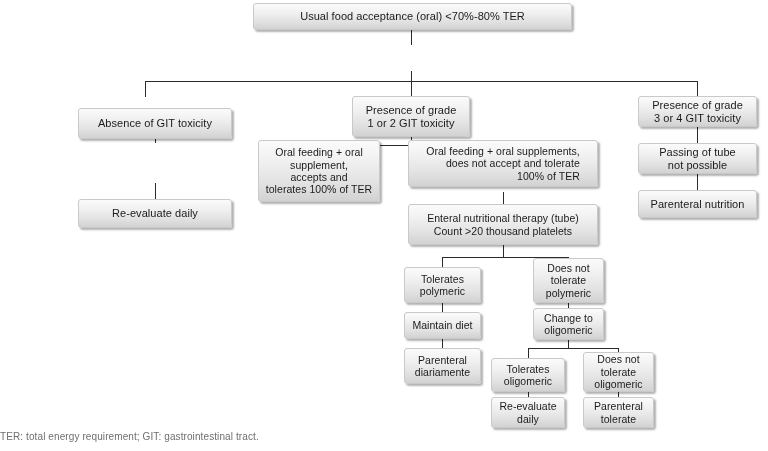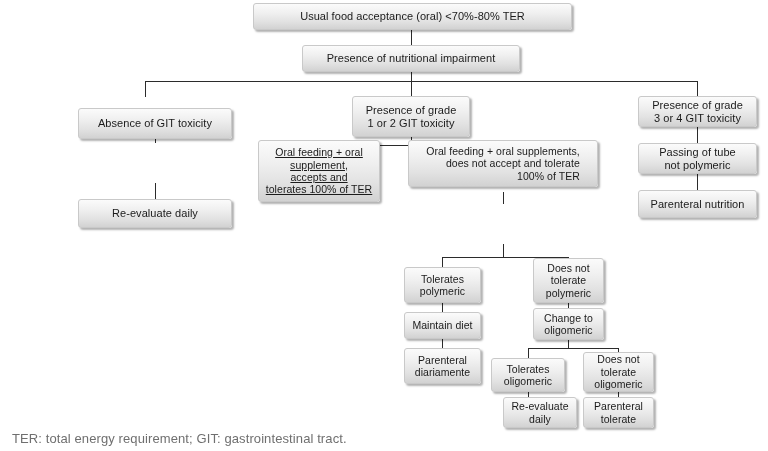--- a/index.html
+++ b/index.html
@@ -45,23 +45,23 @@
     z-index: 1;
   }
   .hline {
     position: absolute;
     height: 1.4px;
     background: #2b2b2b;
     z-index: 1;
   }
   .footnote {
     position: absolute;
-    left: 12px;
+    left: 0;
     top: 431px;
-    font-size: 13px;
+    font-size: 10px;
     color: #6f6f6f;
     letter-spacing: 0.1px;
     font-family: "Liberation Sans", sans-serif;
   }
 </style>
 </head>
 <body>
 
 <div id="canvas">
 
@@ -100,60 +100,61 @@
   <div class="vline" style="left:528px; top:348px; height:10px;"></div>
   <div class="vline" style="left:618px; top:348px; height:10px;"></div>
 
   <div class="vline" style="left:528px; top:392px; height:5px;"></div>
   <div class="vline" style="left:618px; top:392px; height:5px;"></div>
 
   <div class="node big" style="left:253px; top:3px; width:319px; height:27px;">
     <span>Usual food acceptance (oral) &lt;70%-80% TER</span>
   </div>
 
-  <div class="node big" style="left:302px; top:45px; width:218px; height:27px;">
-    <span>Presence of nutritional impairment</span>
-  </div>
 
   <div class="node big" style="left:78px; top:108px; width:154px; height:31px;">
     <span>Absence of GIT toxicity</span>
   </div>
 
 
   <div class="node big" style="left:78px; top:199px; width:154px; height:29px;">
     <span>Re-evaluate daily</span>
   </div>
 
   <div class="node big" style="left:352px; top:96px; width:118px; height:41px;">
     <span>Presence of grade
 1 or 2 GIT toxicity</span>
   </div>
 
-  <div class="node" style="left:258px; top:140px; width:122px; height:62px;text-decoration:underline;">
+  <div class="node" style="left:258px; top:140px; width:122px; height:62px;">
     <span>Oral feeding + oral
 supplement,
 accepts and
 tolerates 100% of TER</span>
   </div>
 
   <div class="node" style="left:408px; top:140px; width:190px; height:47px;text-align:right;">
     <span>Oral feeding + oral supplements,
 does not accept and tolerate
 100% of TER</span>
   </div>
 
+  <div class="node" style="left:408px; top:204px; width:190px; height:41px;">
+    <span>Enteral nutritional therapy (tube)
+Count &gt;20 thousand platelets</span>
+  </div>
 
   <div class="node big" style="left:638px; top:96px; width:119px; height:31px;">
     <span>Presence of grade
 3 or 4  GIT toxicity</span>
   </div>
 
   <div class="node big" style="left:638px; top:143px; width:119px; height:31px;">
     <span>Passing of tube
-not polymeric</span>
+not possible</span>
   </div>
 
   <div class="node big" style="left:638px; top:190px; width:119px; height:28px;">
     <span>Parenteral nutrition</span>
   </div>
 
   <div class="node" style="left:404px; top:267px; width:77px; height:36px;">
     <span>Tolerates
 polymeric</span>
   </div>
@@ -176,21 +177,21 @@
   <div class="node" style="left:533px; top:308px; width:71px; height:32px;">
     <span>Change to
 oligomeric</span>
   </div>
 
   <div class="node" style="left:491px; top:358px; width:74px; height:34px;">
     <span>Tolerates
 oligomeric</span>
   </div>
 
-  <div class="node" style="left:491px; top:397px; width:74px; height:31px;margin-left:12px;">
+  <div class="node" style="left:491px; top:397px; width:74px; height:31px;">
     <span>Re-evaluate
 daily</span>
   </div>
 
   <div class="node" style="left:583px; top:352px; width:71px; height:40px;">
     <span>Does not
 tolerate
 oligomeric</span>
   </div>
 

